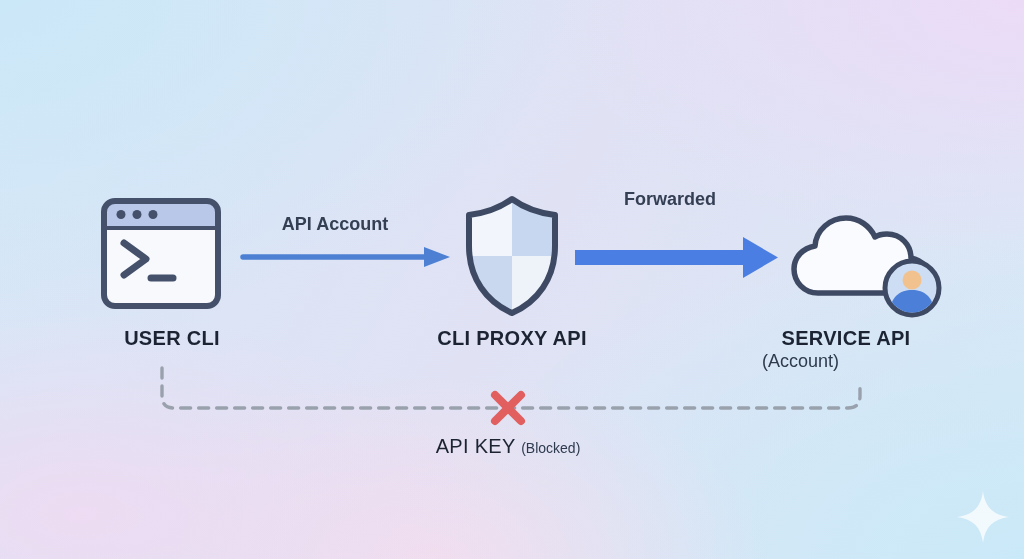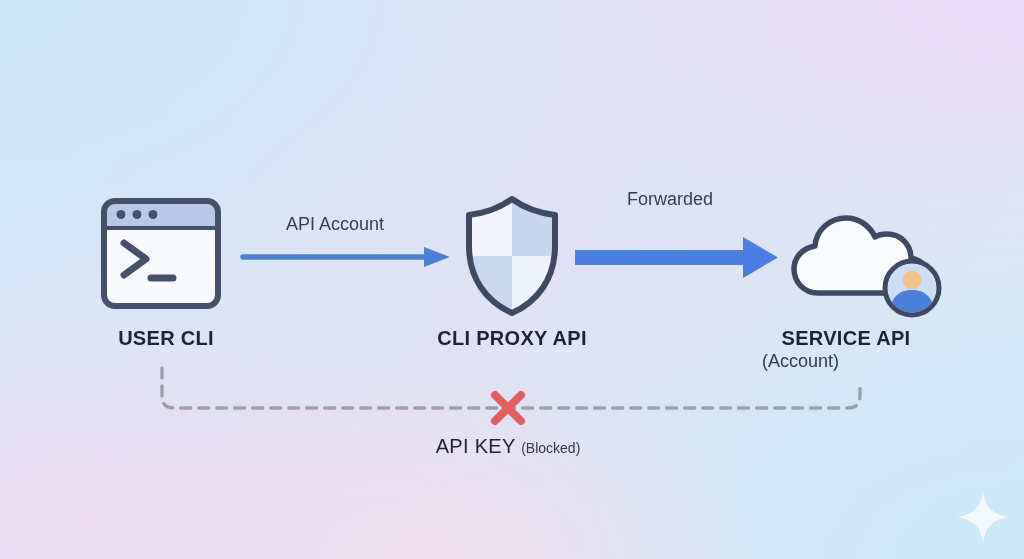--- a/index.html
+++ b/index.html
@@ -20,21 +20,21 @@
   }
   .abs{position:absolute;}
   .node-label{
     font-size:20px;font-weight:700;color:#1c2433;text-align:center;
     letter-spacing:0.3px;
   }
   .node-sublabel{
     font-size:18px;font-weight:400;color:#2e3a4e;text-align:left;
   }
   .edge-label{
-    font-size:18px;font-weight:400;color:#343f54;text-align:center;line-height:23px;
+    font-size:18px;font-weight:700;color:#343f54;text-align:center;line-height:23px;
   }
   .blocked-label{font-size:20px;text-align:center;color:#1c2433;}
   .blocked-label .b{font-weight:400;letter-spacing:0.3px;}
   .blocked-label .n{font-weight:400;font-size:14px;color:#2e3a4e;}
 </style>
 </head>
 <body>
 
 <div class="canvas">
 
@@ -42,21 +42,21 @@
     <rect x="4" y="4" width="114" height="105" rx="11" fill="#f7f9fd"></rect>
     <path d="M15 4 h92 a11 11 0 0 1 11 11 v16 H4 V15 a11 11 0 0 1 11 -11 Z" fill="#b9c7e9"></path>
     <line x1="4" y1="31" x2="118" y2="31" stroke="#45516b" stroke-width="4"></line>
     <circle cx="21" cy="17.5" r="4.5" fill="#45516b"></circle>
     <circle cx="37" cy="17.5" r="4.5" fill="#45516b"></circle>
     <circle cx="53" cy="17.5" r="4.5" fill="#45516b"></circle>
     <path d="M24 46 L46 62 L24 78" fill="none" stroke="#45516b" stroke-width="7" stroke-linecap="round" stroke-linejoin="round"></path>
     <line x1="51" y1="81" x2="73" y2="81" stroke="#45516b" stroke-width="7" stroke-linecap="round"></line>
     <rect x="4" y="4" width="114" height="105" rx="11" fill="none" stroke="#45516b" stroke-width="6"></rect>
   </svg>
-  <div class="abs node-label" style="left:66px;top:327px;width:200px;">USER CLI</div>
+  <div class="abs node-label" style="left:72px;top:327px;width:200px;">USER CLI</div>
 
   <div class="abs edge-label" style="left:235px;top:213px;width:200px;">API Account</div>
   <svg class="abs" style="left:240px;top:246px;" width="212" height="22" viewBox="0 0 212 22">
     <line x1="3" y1="11" x2="184" y2="11" stroke="#4d80d2" stroke-width="5.5" stroke-linecap="round"></line>
     <polygon points="184,1 210,11 184,21" fill="#4d80d2"></polygon>
   </svg>
 
   <svg class="abs" style="left:462px;top:194px;" width="100" height="124" viewBox="0 0 100 124">
     <defs>
       <clipPath id="shieldClip">

